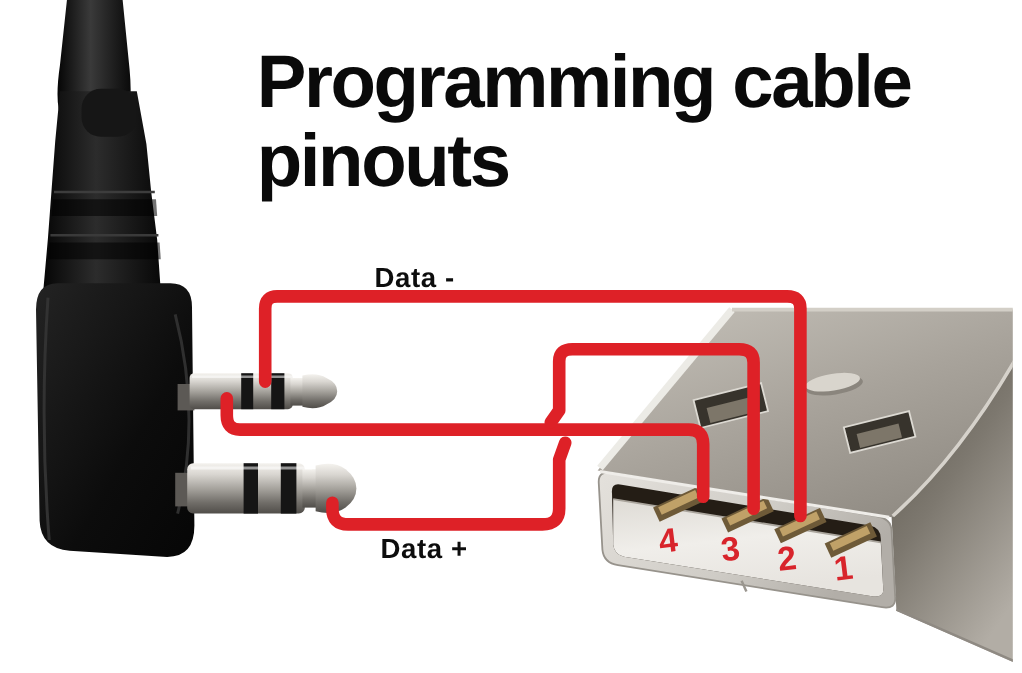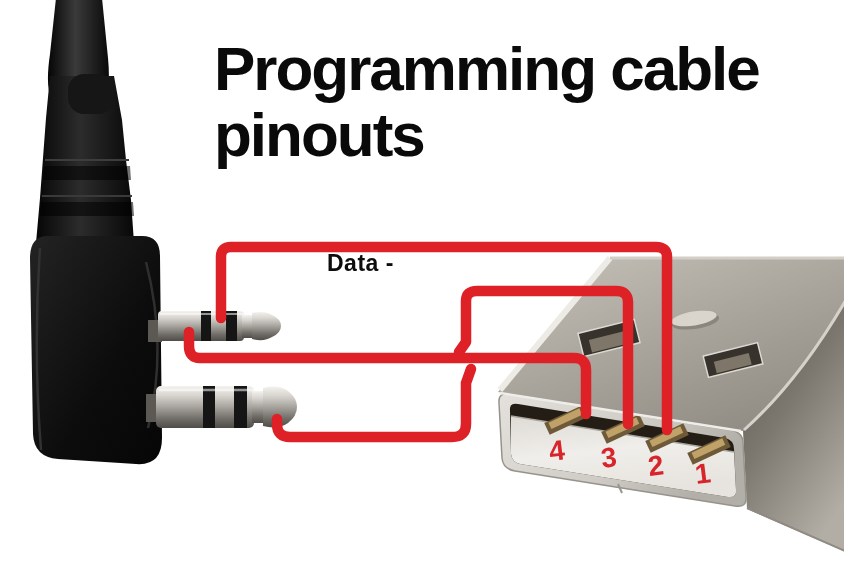--- a/index.html
+++ b/index.html
@@ -10,21 +10,21 @@
   .art{position:absolute;left:0;top:0;}
   .page-title{
     position:absolute;left:214px;top:36px;width:640px;
     font-size:62px;font-weight:bold;line-height:66px;letter-spacing:-2px;
     color:#0a0a0a;
   }
   .wire-label{
     position:absolute;font-size:23px;font-weight:bold;color:#0d0d0d;
     letter-spacing:0.5px;white-space:nowrap;
   }
-  .lbl-data-minus{left:327px;top:218px;margin-top:32px;}
+  .lbl-data-minus{left:312px;top:218px;}
   .lbl-ground{left:315px;top:330px;}
   .lbl-data-plus{left:317px;top:444px;}
   .pin-num{
     position:absolute;font-size:28px;font-weight:bold;color:#d8242b;
     transform:rotate(-7deg);white-space:nowrap;
   }
   .pin-4{left:549px;top:435px;}
   .pin-3{left:601px;top:442px;}
   .pin-2{left:648px;top:450px;}
   .pin-1{left:695px;top:458px;}
@@ -173,19 +173,20 @@
       <path d="M 221,318 L 221,257 Q 221,247 231,247 L 656,247 Q 667,247 667,257 L 667,430"></path>
       <path d="M 189,332 L 189,346 Q 189,358 200,358 L 574,358 Q 586,358 586,370 L 586,414"></path>
       <path d="M 277,419 L 277,424 Q 277,437 290,437 L 452,437 Q 466,437 466,424 L 466,383 L 471,369"></path>
       <path d="M 459,352 L 466,342 L 466,301 Q 466,291 477,291 L 616,291 Q 628,291 628,302 L 628,424"></path>
     </g>
   </svg>
 
   <div class="page-title">Programming cable pinouts</div>
 
   <div class="wire-label lbl-data-minus">Data -</div>
+  <div class="wire-label lbl-data-plus">Data +</div>
 
   <div class="pin-num pin-4">4</div>
   <div class="pin-num pin-3">3</div>
   <div class="pin-num pin-2">2</div>
   <div class="pin-num pin-1">1</div>
 
 </div>
 
 </body></html>

